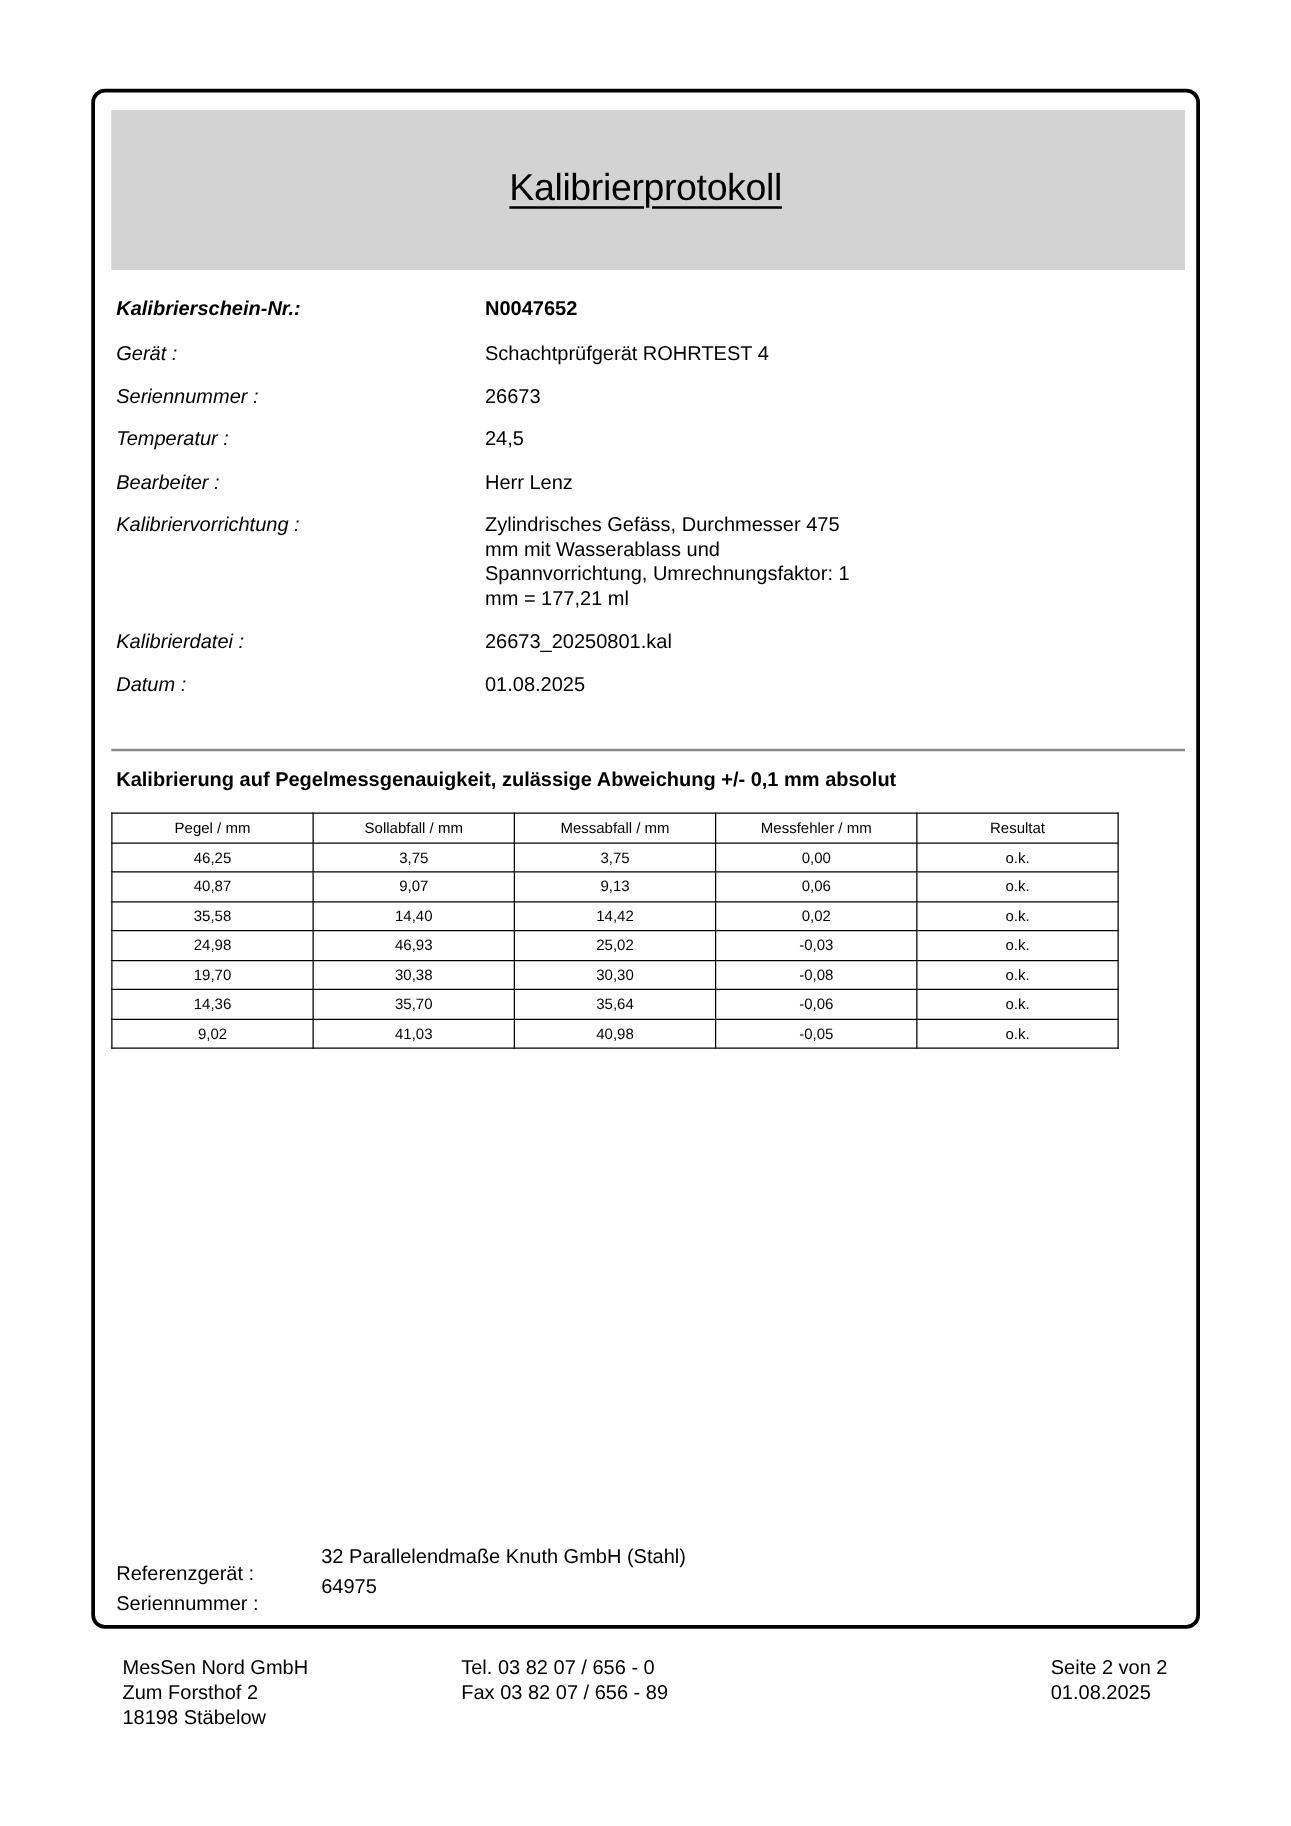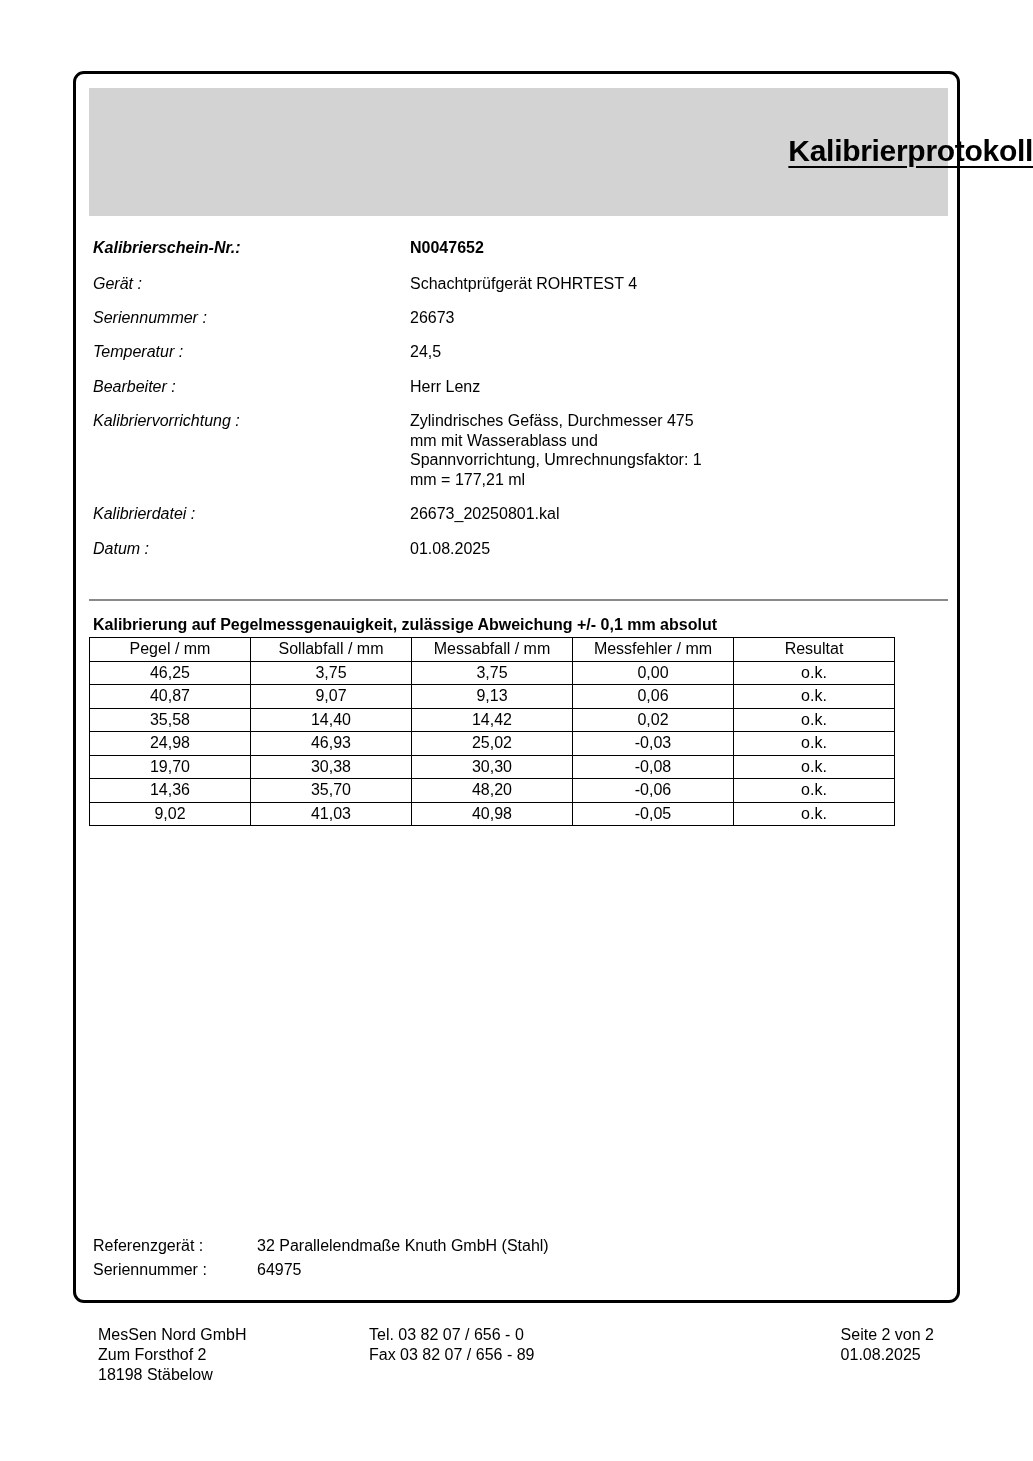--- a/index.html
+++ b/index.html
@@ -9,49 +9,49 @@
     }
     .frame {
       position: absolute; left: 73px; top: 71px; width: 881px; height: 1226px;
       border: 3px solid #000; border-radius: 11px; box-sizing: content-box;
     }
     .title-band {
       position: absolute; left: 89px; top: 88px; width: 859px; height: 128px;
       background: #d3d3d3;
     }
     .title {
-      position: absolute; left: 0; right: 0; top: 131px; text-align: right;
-      font-size: 30px; font-weight: bold; line-height: 40px;
+      position: absolute; left: 0; right: 0; top: 131px; text-align: center;
+      font-size: 30px; font-weight: normal; line-height: 40px;
     }
     .title span {
       text-decoration: underline; text-decoration-thickness: 2px; text-underline-offset: 5px;
       letter-spacing: -0.3px;
     }
     .info-row { position: absolute; left: 93px; font-size: 16px; line-height: 19.5px; }
     .info-row .lbl { position: absolute; left: 0; white-space: nowrap; font-style: italic; }
-    .info-row .val { position: absolute; left: 295px; width: 330px; white-space: pre-line; margin-left: 22px; }
+    .info-row .val { position: absolute; left: 295px; width: 330px; white-space: pre-line; }
     .bold { font-weight: bold; }
     .divider {
       position: absolute; left: 89px; top: 599px; width: 859px; height: 0;
       border-top: 2px solid #8a8a8a;
     }
     .table-caption {
       position: absolute; left: 93px; top: 615px; font-size: 16px; font-weight: bold; line-height: 20px;
       white-space: nowrap;
     }
     table.calib {
-      position: absolute; left: 89px; top: 637px; border-collapse: collapse;
-      font-size: 16px;
+      position: absolute; left: 89px; top: 650px; border-collapse: collapse;
+      font-size: 12px;
     }
     table.calib th, table.calib td {
       border: 1.5px solid #000; width: 160px; height: 22.5px; padding: 0;
       text-align: center; font-weight: normal; line-height: 20px;
     }
     .ref-row { position: absolute; left: 93px; font-size: 16px; line-height: 20px; }
-    .ref-row .lbl { position: absolute; left: 0; white-space: nowrap; }
+    .ref-row .lbl { position: absolute; left: 0; white-space: nowrap; margin-top: 14px; }
     .ref-row .val { position: absolute; left: 164px; white-space: nowrap; }
     .footer { position: absolute; top: 1325px; font-size: 16px; line-height: 20px; }
     .footer div { white-space: nowrap; }
     .footer.left { left: 98px; }
     .footer.mid { left: 369px; }
     .footer.right { right: 99px; text-align: left; }
   </style>
 </head>
 <body>
 
@@ -143,21 +143,21 @@
       <tr>
         <td>19,70</td>
         <td>30,38</td>
         <td>30,30</td>
         <td>-0,08</td>
         <td>o.k.</td>
       </tr>
       <tr>
         <td>14,36</td>
         <td>35,70</td>
-        <td>48,20</td>
+        <td>35,64</td>
         <td>-0,06</td>
         <td>o.k.</td>
       </tr>
       <tr>
         <td>9,02</td>
         <td>41,03</td>
         <td>40,98</td>
         <td>-0,05</td>
         <td>o.k.</td>
       </tr>

